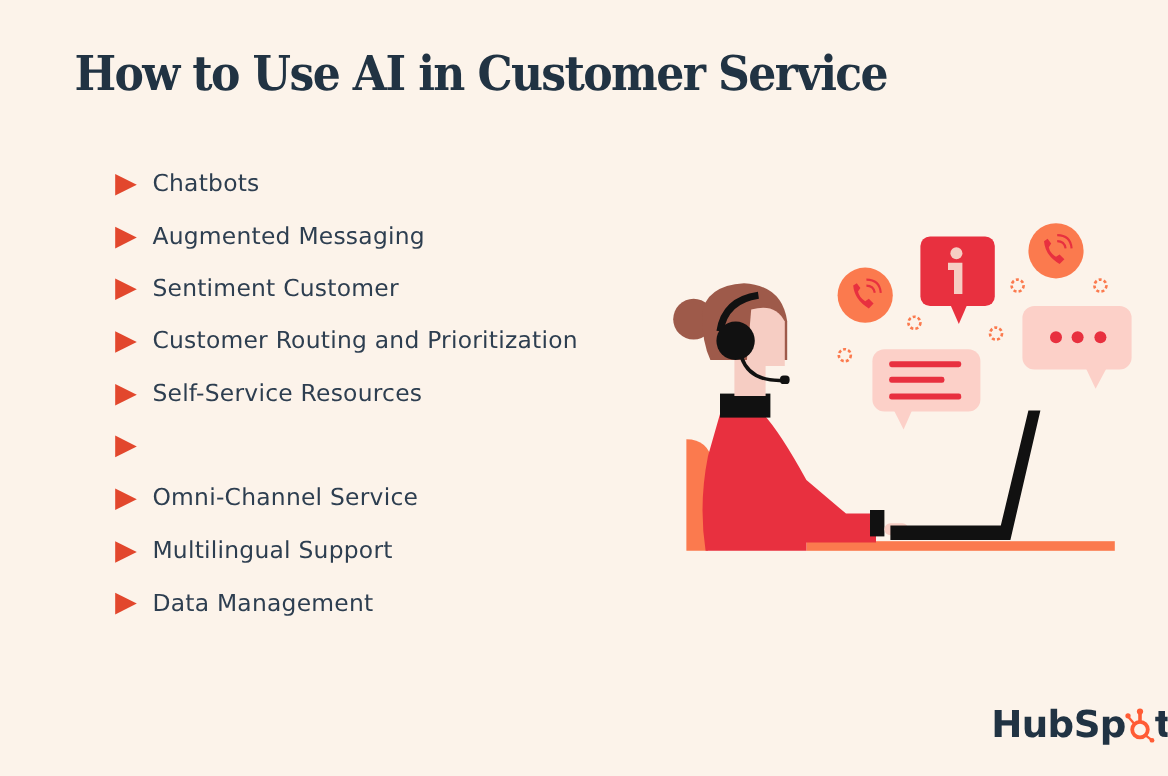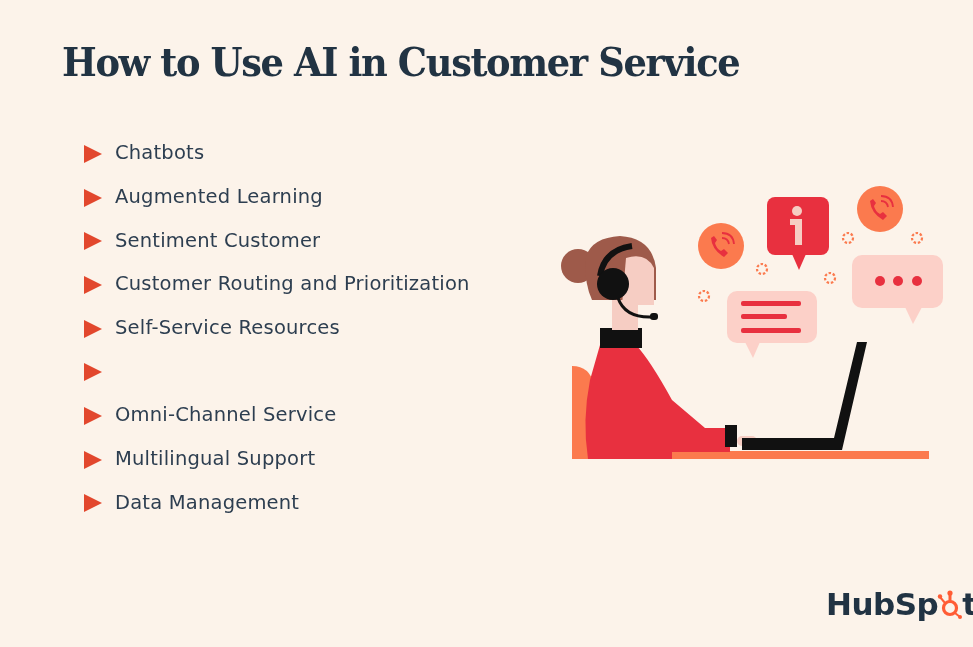--- a/index.html
+++ b/index.html
@@ -15,21 +15,21 @@
     font-family:"DejaVu Serif", serif;
     font-weight:bold;
     font-size:40px;
     letter-spacing:-1.5px;
     color:#213343;
     white-space:nowrap;
     transform:scaleX(0.92);
     transform-origin:left center;
   }
   .list {
-    position:absolute; left:84px; top:131px;
+    position:absolute; left:96px; top:131px;
     margin:0; padding:0; list-style:none;
   }
   .list li {
     height:43.7px;
     display:flex; align-items:center;
   }
   .bullet {
     width:0; height:0;
     border-top:9px solid transparent;
     border-bottom:9px solid transparent;
@@ -59,21 +59,21 @@
 
 <h1 class="title">How to Use AI in Customer Service</h1>
 
 <ul class="list">
   <li>
       <span class="bullet"></span>
       <span class="item-text">Chatbots</span>
     </li>
   <li>
       <span class="bullet"></span>
-      <span class="item-text">Augmented Learning</span>
+      <span class="item-text">Augmented Messaging</span>
     </li>
   <li>
       <span class="bullet"></span>
       <span class="item-text">Sentiment Customer</span>
     </li>
   <li>
       <span class="bullet"></span>
       <span class="item-text">Customer Routing and Prioritization</span>
     </li>
   <li>

